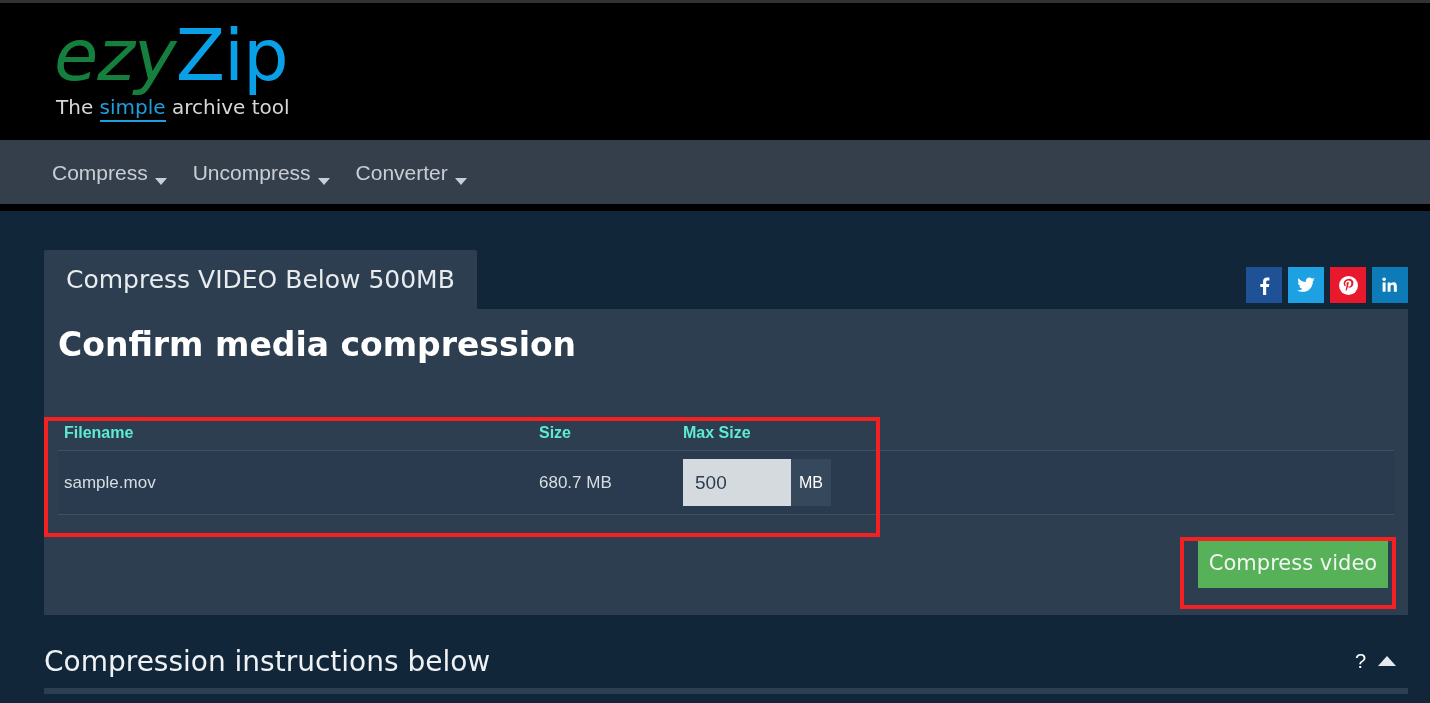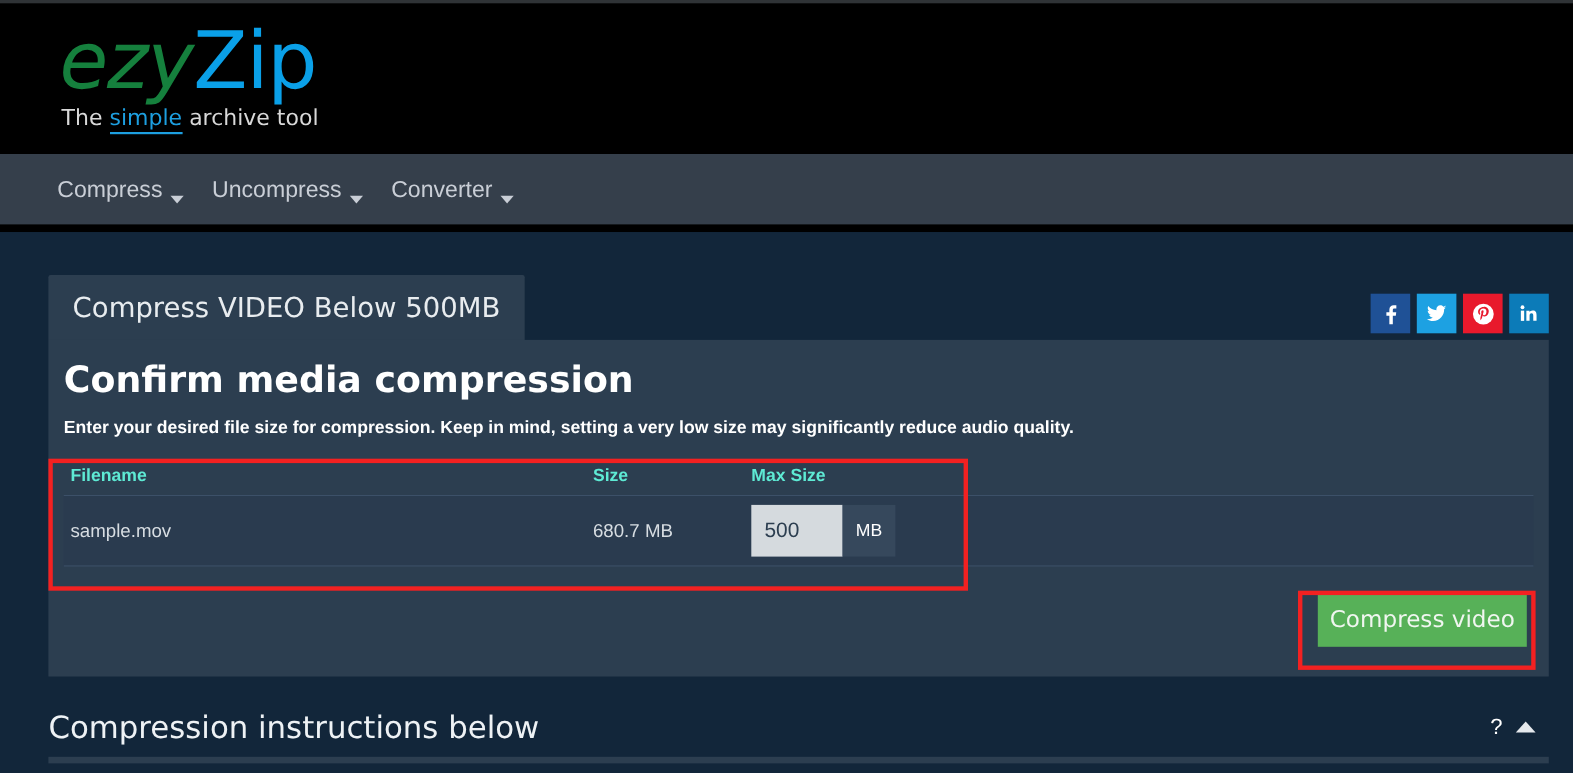--- a/index.html
+++ b/index.html
@@ -206,21 +206,21 @@
   }
   .td.col-size { color: #d7dde2; }
 
   .maxsize-group {
     display: flex;
     align-items: stretch;
     height: 47px;
     width: 148px;
   }
   .maxsize-input {
-    width: 83px;
+    width: 108px;
     background: #d5dade;
     border: none;
     outline: none;
     color: #2c3e50;
     font-size: 19px;
     font-family: "Liberation Sans", sans-serif;
     padding: 0 12px;
     box-sizing: border-box;
   }
   .maxsize-addon {
@@ -361,21 +361,20 @@
     </div>
   </div>
 </div>
 
 <div class="panel-tab">
   <span class="panel-tab-text">Compress VIDEO Below 500MB</span>
 </div>
 
 <div class="panel">
   <div class="panel-heading">Confirm media compression</div>
-  <div class="panel-subtext">Enter your desired file size for compression. Keep in mind, setting a very low size may significantly reduce audio quality.</div>
 
   <div class="file-table">
     <div class="table-head">
       <div class="th col-filename">Filename</div>
       <div class="th col-size">Size</div>
       <div class="th col-maxsize">Max Size</div>
     </div>
     <div class="table-row">
       <div class="td col-filename">sample.mov</div>
       <div class="td col-size">680.7 MB</div>

